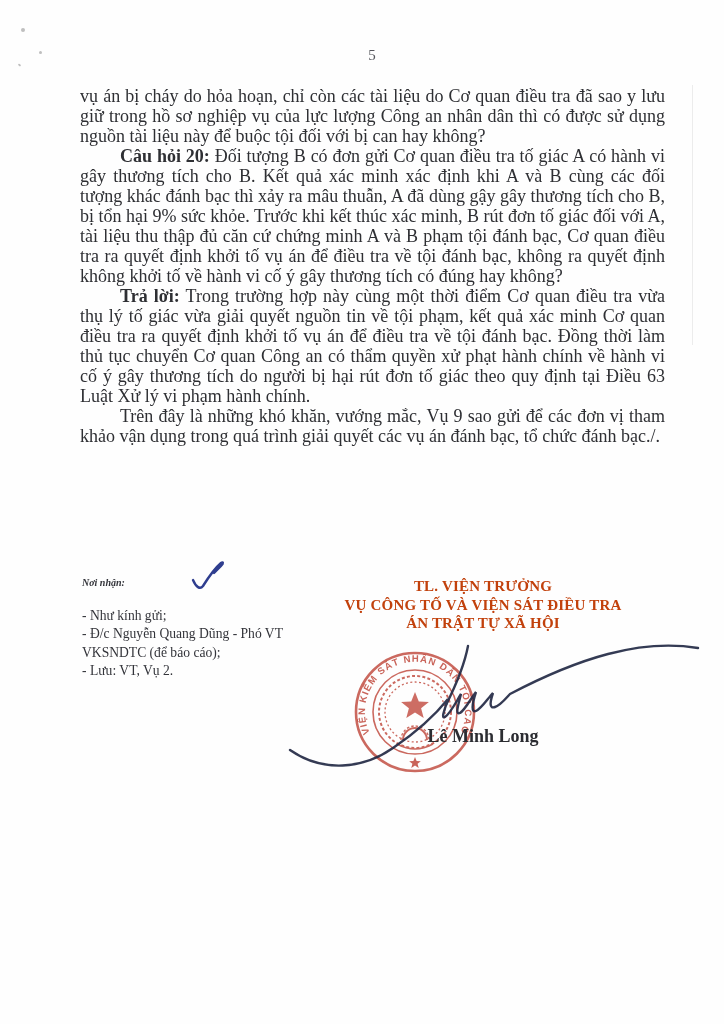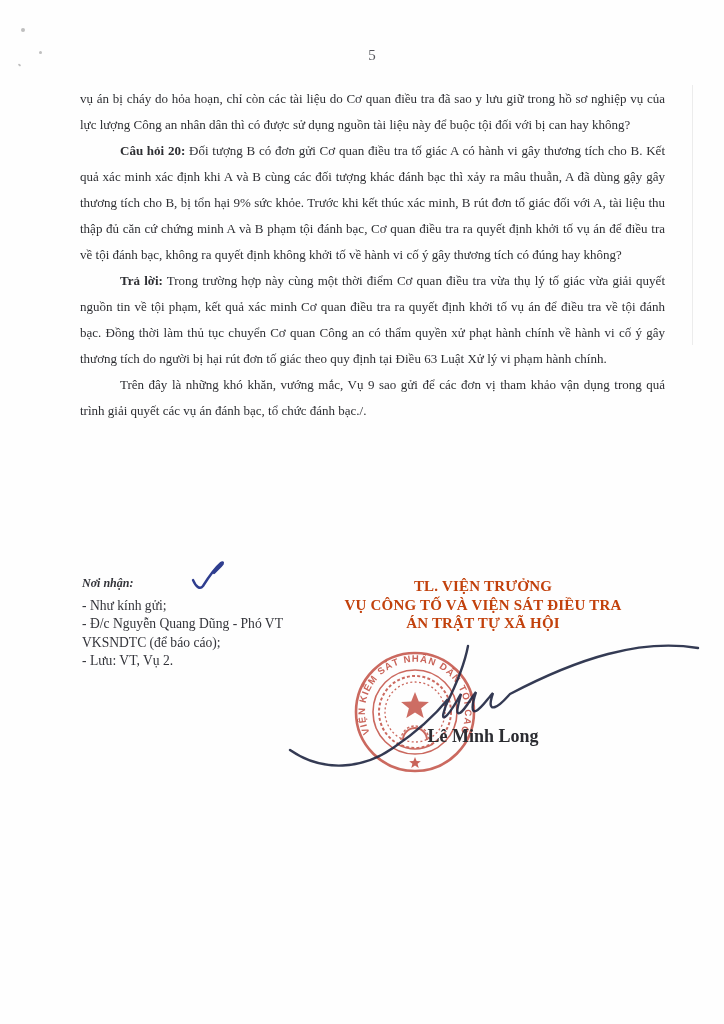--- a/index.html
+++ b/index.html
@@ -11,31 +11,31 @@
     overflow:hidden;
     font-family:"Liberation Serif","DejaVu Serif",serif;
     color:#2e2f33;
   }
   .page-number{
     position:absolute;top:47px;left:80px;width:584px;
     text-align:center;font-size:15px;color:#55565c;
   }
   .doc-body{
     position:absolute;top:86px;left:80px;width:585px;
-    font-size:13px;line-height:26px;
+    font-size:18px;line-height:20px;
     text-align:justify;
   }
   .doc-body p{margin:0;text-indent:40px;}
   .doc-body p.no-indent{text-indent:0;}
   .doc-body b{font-weight:bold;}
   .recipients{
     position:absolute;top:574px;left:82px;width:205px;
     font-size:13.6px;line-height:18.5px;color:#33343a;
   }
-  .recipients-title{font-weight:bold;font-style:italic;font-size:12px;margin-bottom:4px;}
+  .recipients-title{font-weight:bold;font-style:italic;font-size:10px;margin-bottom:14px;}
   .checkmark-wrap{position:absolute;left:108px;top:-14px;}
   .sign-block{
     position:absolute;top:577px;left:333px;width:300px;
     text-align:center;font-weight:bold;font-size:15px;line-height:18.6px;
     color:#c2410c;letter-spacing:.2px;
   }
   .signer-name{
     position:absolute;top:726px;left:333px;width:300px;
     text-align:center;font-weight:bold;font-size:18px;color:#2b2c31;
   }

